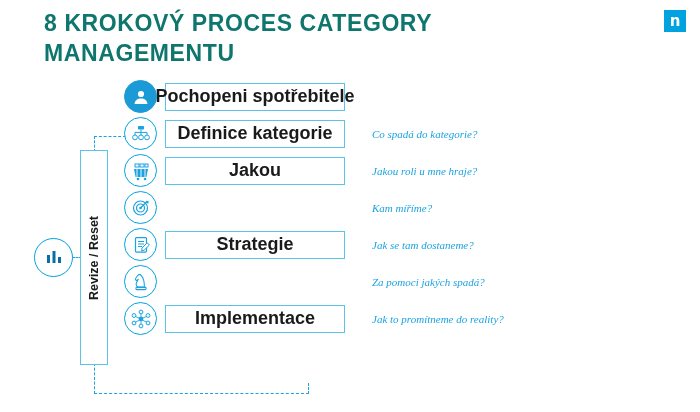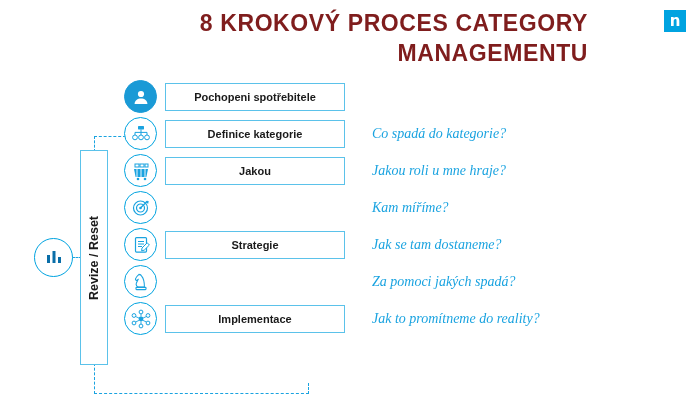--- a/index.html
+++ b/index.html
@@ -17,30 +17,29 @@
   .slide {
     position: relative;
     width: 700px;
     height: 412px;
     background: #ffffff;
   }
 
   
   .title {
     position: absolute;
-    left: 28px;
+    left: 44px;
     top: 8px;
     width: 560px;
     font-size: 23px;
     font-weight: bold;
-    color: #7f1d1d;
+    color: #0f766e;
     letter-spacing: 0.6px;
     line-height: 1.32;
     text-transform: uppercase;
-    text-align: right;
   }
 
   
   .logo {
     position: absolute;
     right: 14px;
     top: 10px;
     width: 22px;
     height: 22px;
     background: #00a3e0;
@@ -90,35 +89,35 @@
 
   .step-label {
     margin-left: 8px;
     width: 180px;
     height: 28px;
     border: 1.3px solid #5bc2ea;
     box-sizing: border-box;
     display: flex;
     align-items: center;
     justify-content: center;
-    font-size: 11px;
+    font-size: 18px;
     font-weight: bold;
     color: #1a1a1a;
     background: #ffffff;
     white-space: nowrap;
   }
   .step-label.highlight {
     background: #0aa2e3;
     color: #ffffff;
     border-color: #0aa2e3;
   }
   .step-question {
     position: absolute;
     left: 248px;
-    font-size: 14px;
+    font-size: 11px;
     color: #1aa3e0;
     white-space: nowrap;
     font-style: italic;
     font-family: "Liberation Serif", serif;
   }
 
   
   .revize-bar {
     position: absolute;
     left: 80px;

